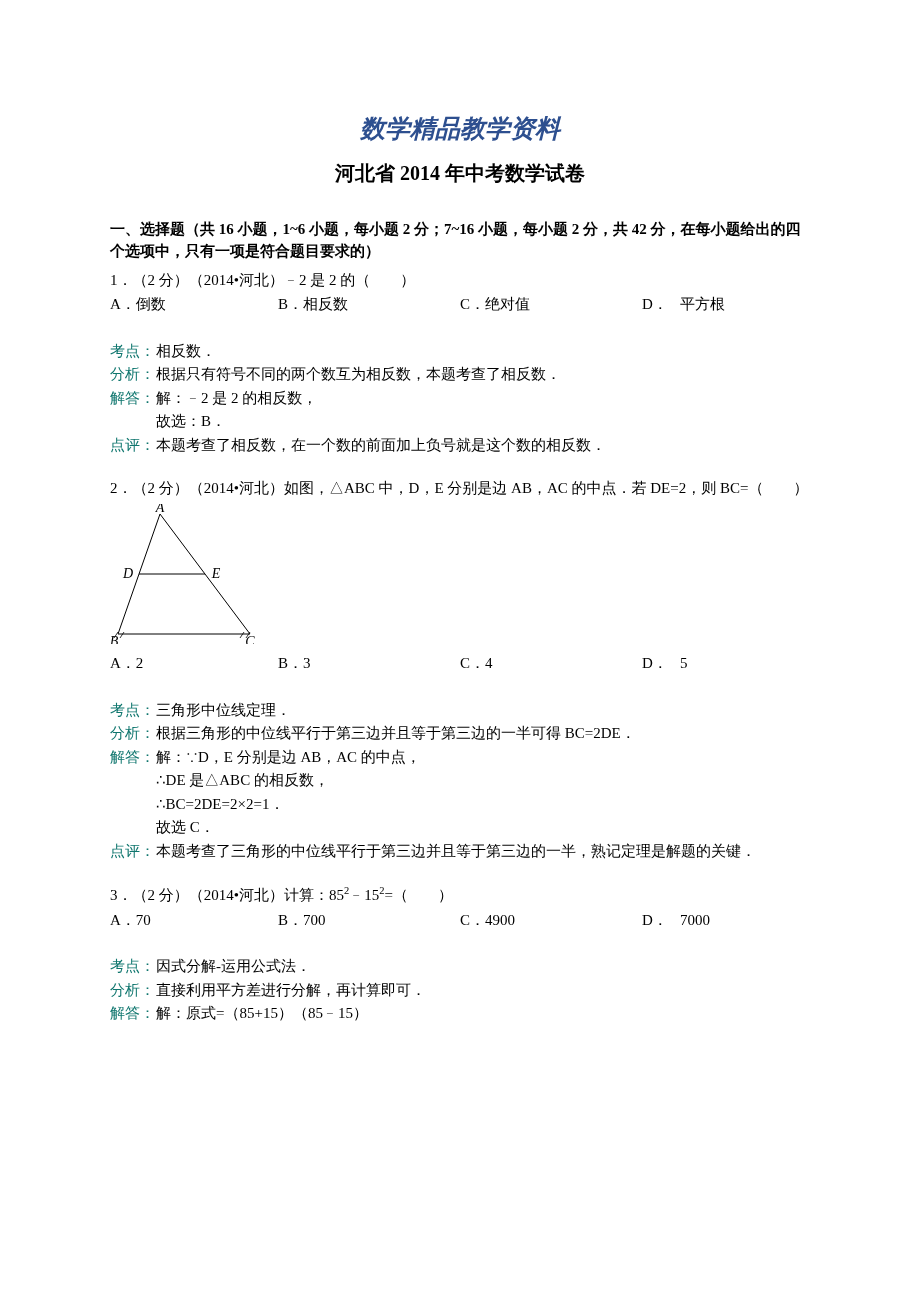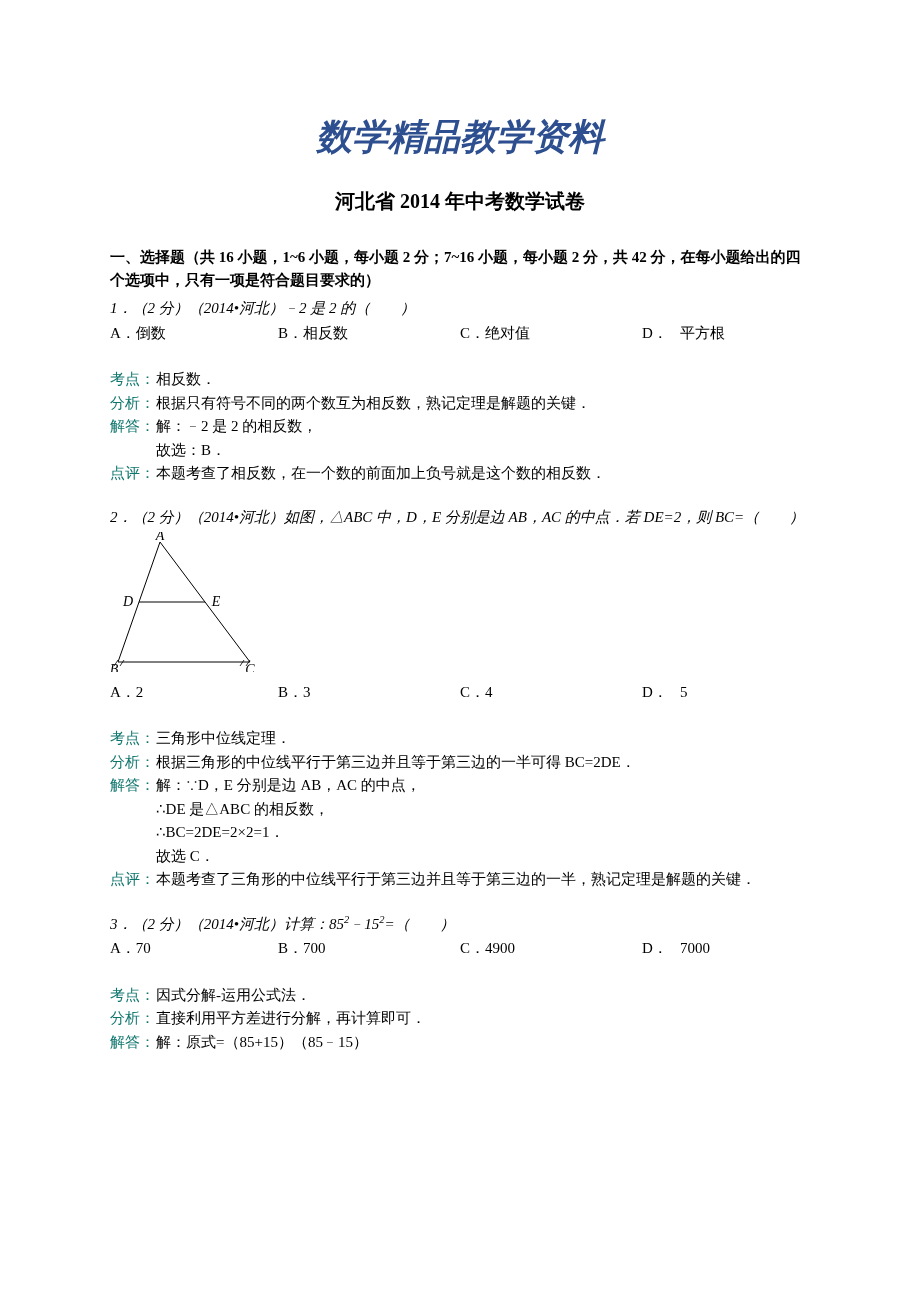--- a/index.html
+++ b/index.html
@@ -10,42 +10,41 @@
       font-family: "SimSun", "宋体", serif;
       font-size: 15px;
       color: #000;
       padding: 110px 110px 40px 110px;
       line-height: 1.5;
     }
     .doc-title {
       text-align: center;
       font-family: "KaiTi", "楷体", serif;
       font-style: italic;
-      font-size: 36px;
+      font-size: 25px;
       font-weight: bold;
       color: #2d4f8f;
-      margin-bottom: 22px;
+      margin-bottom: 10px;
     }
     .exam-title {
       text-align: center;
       font-family: "SimSun", "宋体", serif;
       font-size: 20px;
       font-weight: bold;
       color: #000;
       margin-bottom: 30px;
     }
     .section-header {
       font-weight: bold;
       color: #000;
       margin-top: 8px;
       margin-bottom: 6px;
     }
     .question {
       margin-bottom: 2px;
-      font-style: italic;
     }
     .choices {
       display: flex;
       width: 100%;
       margin-bottom: 24px;
     }
     .choice-a { width: 24%; }
     .choice-b { width: 26%; }
     .choice-c { width: 26%; }
     .choice-d { width: 4%; }
@@ -85,21 +84,21 @@
   <div class="choice-c">C．绝对值</div>
   <div class="choice-d">D．</div>
   <div class="choice-dval">平方根</div>
 </div>
 <div class="kv-row">
   <div class="k-label">考点：</div>
   <div class="k-value">相反数．</div>
 </div>
 <div class="kv-row">
   <div class="k-label">分析：</div>
-  <div class="k-value">根据只有符号不同的两个数互为相反数，熟记定理是解题的关键．</div>
+  <div class="k-value">根据只有符号不同的两个数互为相反数，本题考查了相反数．</div>
 </div>
 <div class="kv-row">
   <div class="k-label">解答：</div>
   <div class="k-value">解：﹣2 是 2 的相反数，</div>
 </div>
 <div class="indent-answer">故选：B．</div>
 <div class="kv-row">
   <div class="k-label">点评：</div>
   <div class="k-value">本题考查了相反数，在一个数的前面加上负号就是这个数的相反数．</div>
 </div>

